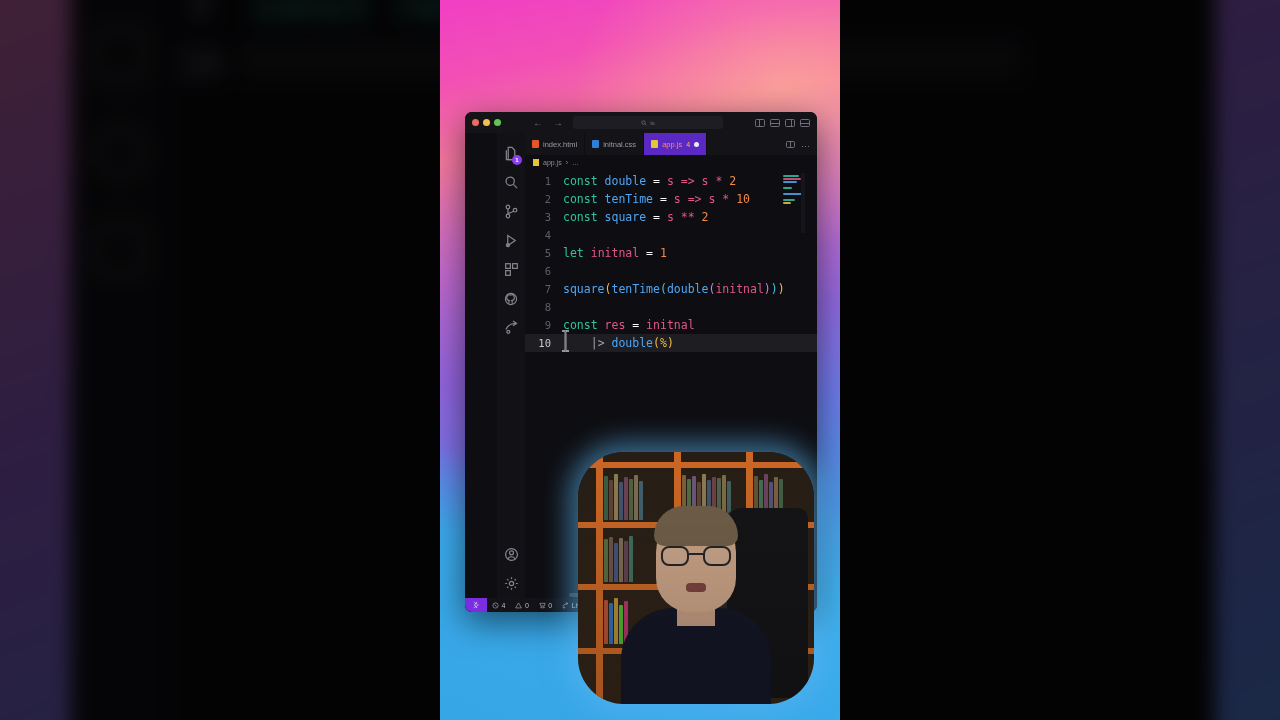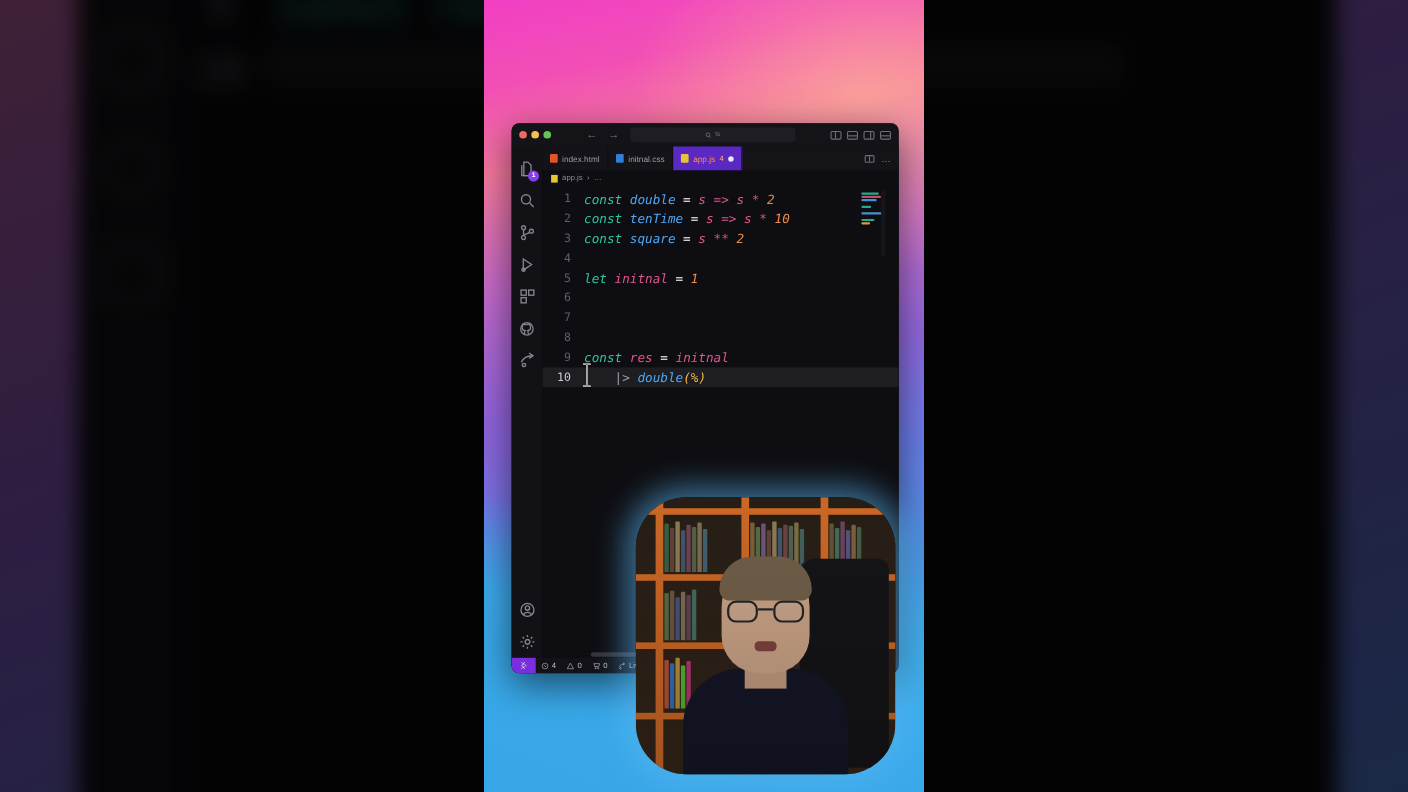--- a/index.html
+++ b/index.html
@@ -79,21 +79,21 @@
     margin-left:10px; display:flex; align-items:center; justify-content:center;
     gap:3px; color:#6e6e7a; font-size:6px;
   }
   .layout-ics { display:flex; gap:5px; margin-left:auto; }
   .lay { width:10px; height:8px; border:1px solid #6e6e7a; border-radius:1.5px; position:relative; }
   .lay.l-side:after{content:"";position:absolute;left:2.5px;top:0;bottom:0;width:1px;background:#6e6e7a;}
   .lay.l-bot:after{content:"";position:absolute;left:0;right:0;bottom:2px;height:1px;background:#6e6e7a;}
   .lay.l-right:after{content:"";position:absolute;right:2.5px;top:0;bottom:0;width:1px;background:#6e6e7a;}
   .lay.l-grid:after{content:"";position:absolute;left:0;right:0;top:3px;height:1px;background:#6e6e7a;}
 
-  .body-row { flex:1 1 auto; display:flex; min-height:0; }
+  .body-row { flex:1 1 auto; display:flex; min-height:0;margin-left:32px; }
 
   
   .activitybar {
     width:28px; background:#121216; flex:0 0 auto;
     display:flex; flex-direction:column; align-items:center; padding-top:6px;
   }
   .act-ico { width:28px; height:29px; display:flex; align-items:center; justify-content:center; position:relative; }
   .act-ico svg { width:15px; height:15px; fill:none; stroke:#85858f; stroke-width:1.3; }
   .act-ico.gh svg { width:14px; height:14px; }
   .badge {
@@ -128,21 +128,21 @@
   }
   .breadcrumb .fi { width:6px; height:7px; }
 
   
   .codearea { flex:1 1 auto; position:relative; overflow:hidden; background:#0e0e12; }
   .code { padding-top:3px; font-family:"DejaVu Sans Mono", monospace; font-size:11.5px; line-height:18px; }
   .cline { display:flex; height:18px; align-items:center; position:relative; }
   .cline.cur { background:#1d1d22; }
   .lnum { width:38px; text-align:right; padding-right:12px; color:#5e5e6c; font-size:10.5px; flex:0 0 auto; }
   .cline.cur .lnum { color:#c8c8d2; }
-  .ctext { white-space:pre;font-style:italic; }
+  .ctext { white-space:pre; }
   .kw{color:#2ec4a0;} .fn{color:#4fa6f5;} .var{color:#e0568a;} .num{color:#f08a4b;}
   .op{color:#e0568a;} .eq{color:#ffffff;} .pct{color:#f2ba4a;}
   .pl{color:#f2ba4a;} .p2{color:#3ec7e8;} .p3{color:#c77df2;}
   .pipe{color:#9fa0ab;}
 
   .icursor {
     position:absolute; left:36px; top:-4px; width:9px; height:22px;
     pointer-events:none;
   }
   .icursor svg { width:9px; height:22px; }
@@ -385,20 +385,21 @@
                 <div class="cline">
                   <span class="lnum">5</span>
                   <span class="ctext"><span class="kw">let </span><span class="var">initnal</span><span class="eq"> = </span><span class="num">1</span></span>
                 </div>
                 <div class="cline">
                   <span class="lnum">6</span>
                   <span class="ctext"></span>
                 </div>
                 <div class="cline">
                   <span class="lnum">7</span>
+                  <span class="ctext"><span class="fn">square</span><span class="pl">(</span><span class="fn">tenTime</span><span class="p2">(</span><span class="fn">double</span><span class="p3">(</span><span class="var">initnal</span><span class="p3">)</span><span class="p2">)</span><span class="pl">)</span></span>
                 </div>
                 <div class="cline">
                   <span class="lnum">8</span>
                   <span class="ctext"></span>
                 </div>
                 <div class="cline">
                   <span class="lnum">9</span>
                   <span class="ctext"><span class="kw">const </span><span class="var">res</span><span class="eq"> = </span><span class="var">initnal</span></span>
                 </div>
                 <div class="cline cur">

